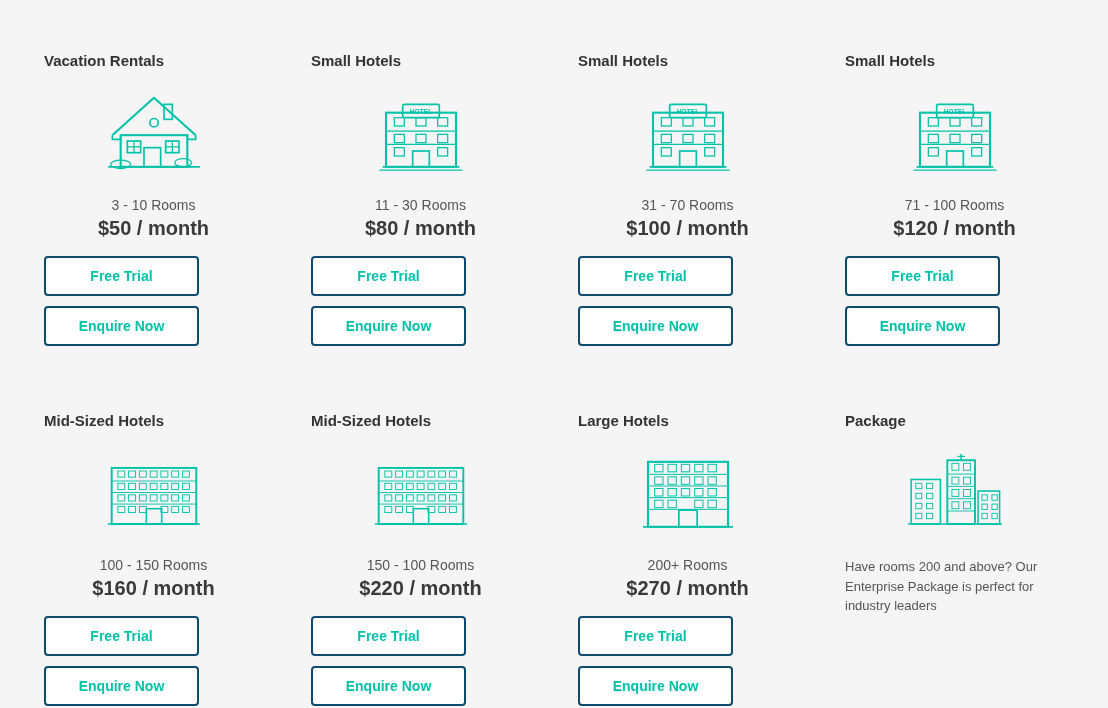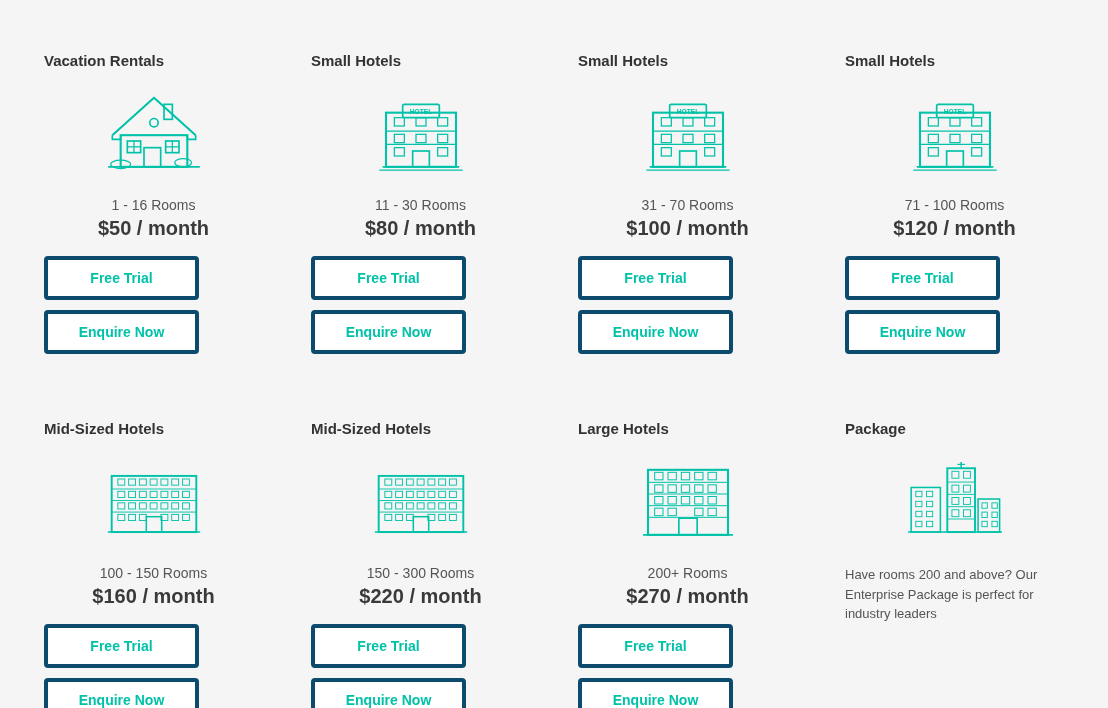--- a/index.html
+++ b/index.html
@@ -74,21 +74,21 @@
       border-radius: 4px;
       font-size: 14px;
       font-weight: 600;
       cursor: pointer;
       margin-bottom: 10px;
       transition: background 0.2s;
     }
     .btn-outline {
       background: #fff;
       color: #00c2a8;
-      border: 4px solid #0c4a6e;
+      border: 2px solid #0c4a6e;
     }
     .btn-solid {
       background: #00b89c;
       color: #fff;
       border: 2px solid #00b89c;
     }
     .btn-contact {
       background: #00b89c;
       color: #fff;
       border: 2px solid #00b89c;
@@ -123,21 +123,21 @@
       <polyline points="110,55 110,60 100,60 100,55" stroke="#00c2a8" stroke-width="2" fill="none"></polyline>
 
       <line x1="5" y1="93" x2="115" y2="93" stroke="#00c2a8" stroke-width="2"></line>
 
       <ellipse cx="20" cy="90" rx="12" ry="5" stroke="#00c2a8" stroke-width="1.5" fill="none"></ellipse>
       <ellipse cx="95" cy="88" rx="10" ry="5" stroke="#00c2a8" stroke-width="1.5" fill="none"></ellipse>
 
       <circle cx="60" cy="40" r="5" stroke="#00c2a8" stroke-width="2" fill="none"></circle>
     </svg>
       </div>
-      <div class="rooms-text">1 - 16 Rooms</div>
+      <div class="rooms-text">3 - 10 Rooms</div>
       <div class="price-text">$50 / month</div>
       <button class="btn btn-outline">Free Trial</button>
       <button class="btn btn-outline">Enquire Now</button>
     </div>
     <div class="card">
       <div class="card-title">Small Hotels</div>
       <div class="icon-area">
         <svg viewBox="0 0 120 100" fill="none" xmlns="http://www.w3.org/2000/svg">
 
       <rect x="18" y="28" width="84" height="65" stroke="#00c2a8" stroke-width="2.5" fill="none"></rect>
@@ -332,21 +332,21 @@
       <rect x="46" y="70" width="9" height="8" stroke="#00c2a8" stroke-width="1.2" fill="none"></rect>
       <rect x="74" y="70" width="9" height="8" stroke="#00c2a8" stroke-width="1.2" fill="none"></rect>
       <rect x="88" y="70" width="9" height="8" stroke="#00c2a8" stroke-width="1.2" fill="none"></rect>
       <rect x="102" y="70" width="9" height="8" stroke="#00c2a8" stroke-width="1.2" fill="none"></rect>
 
       <rect x="55" y="73" width="20" height="20" stroke="#00c2a8" stroke-width="2" fill="none"></rect>
 
       <line x1="5" y1="93" x2="125" y2="93" stroke="#00c2a8" stroke-width="2"></line>
     </svg>
       </div>
-      <div class="rooms-text">150 - 300 Rooms</div>
+      <div class="rooms-text">150 - 100 Rooms</div>
       <div class="price-text">$220 / month</div>
       <button class="btn btn-outline">Free Trial</button>
       <button class="btn btn-outline">Enquire Now</button>
     </div>
     <div class="card">
       <div class="card-title">Large Hotels</div>
       <div class="icon-area">
         <svg viewBox="0 0 120 100" fill="none" xmlns="http://www.w3.org/2000/svg">
 
       <rect x="12" y="15" width="96" height="78" stroke="#00c2a8" stroke-width="2.5" fill="none"></rect>

